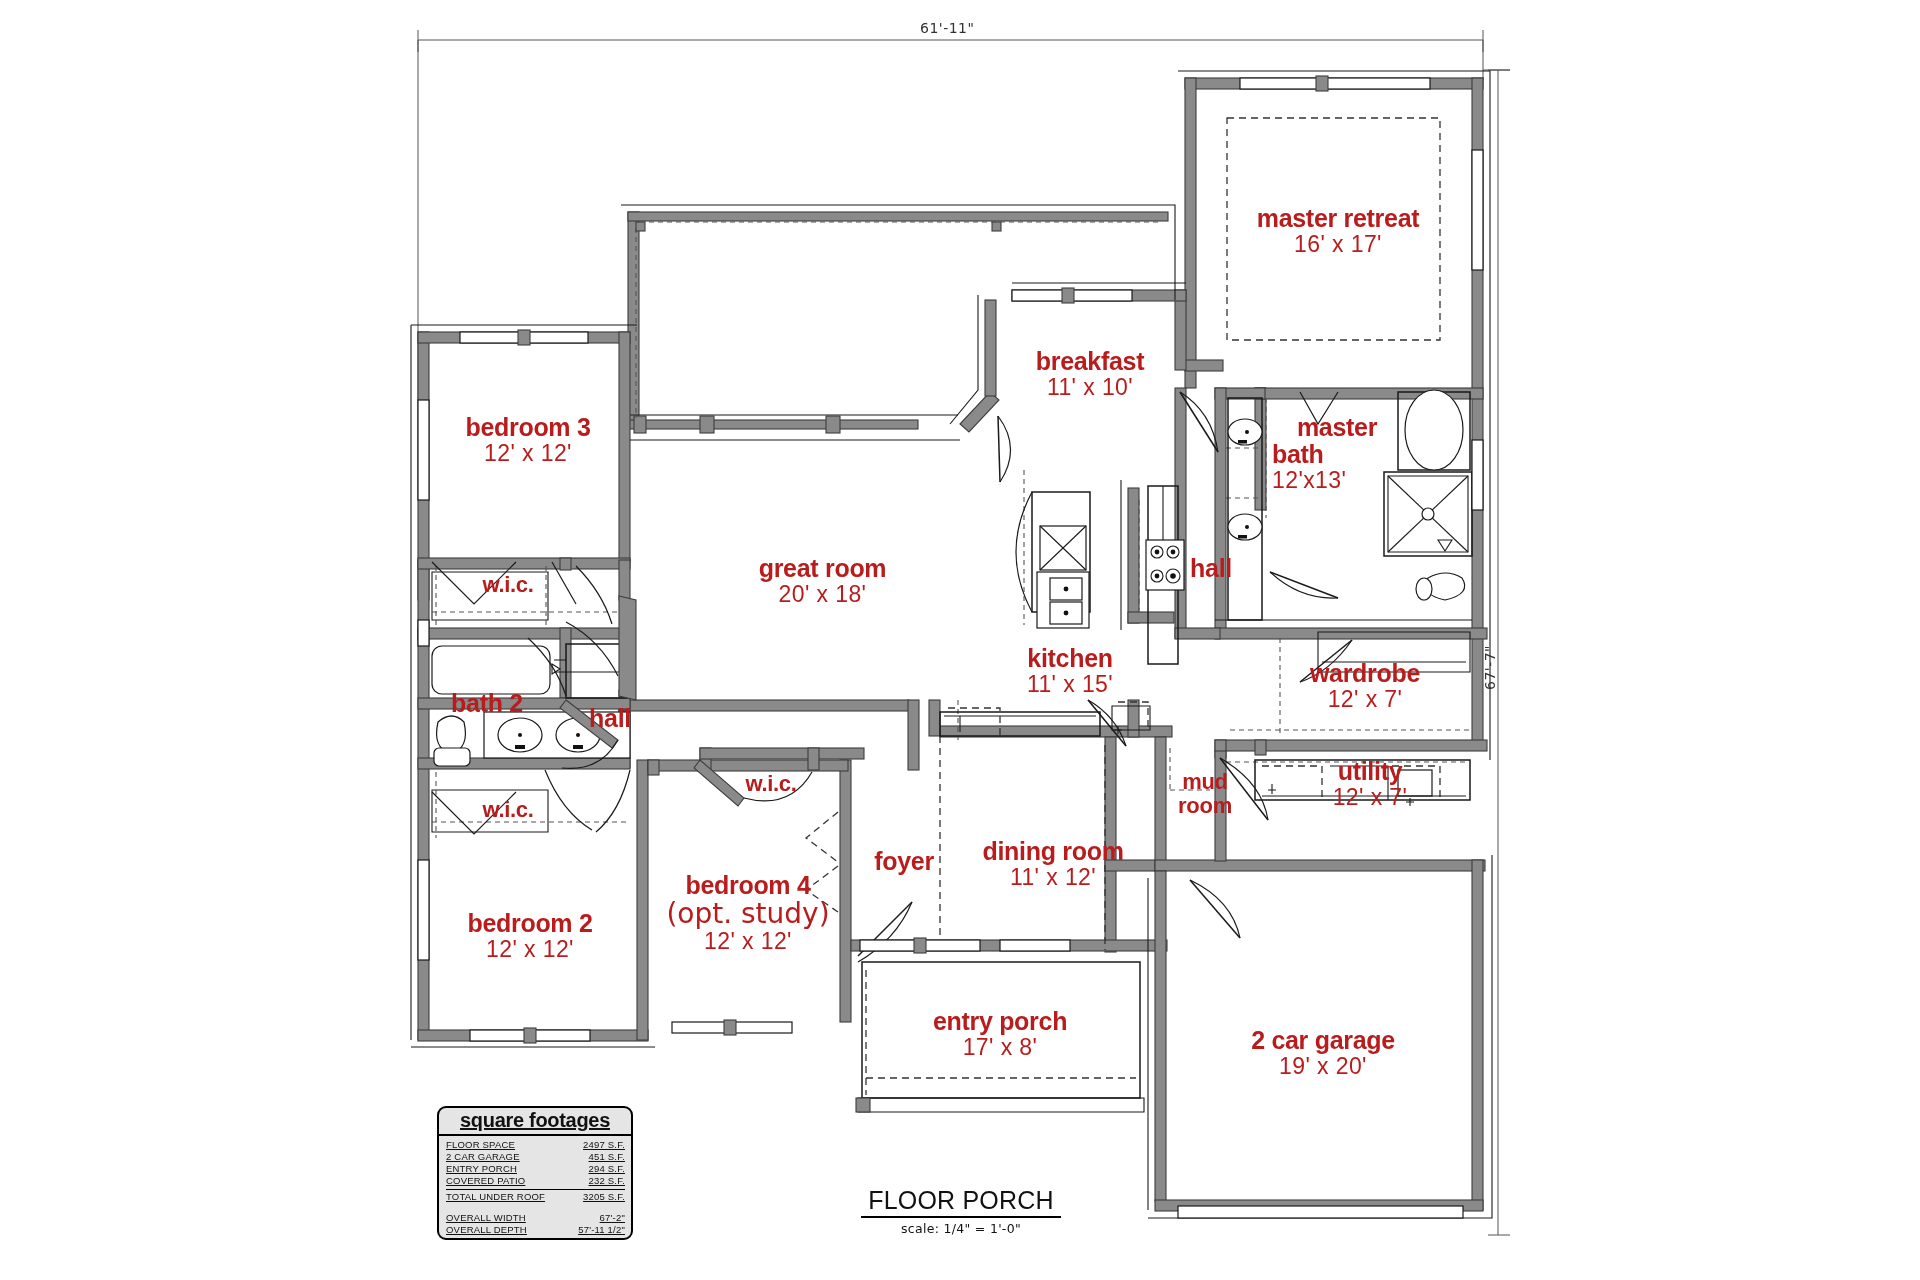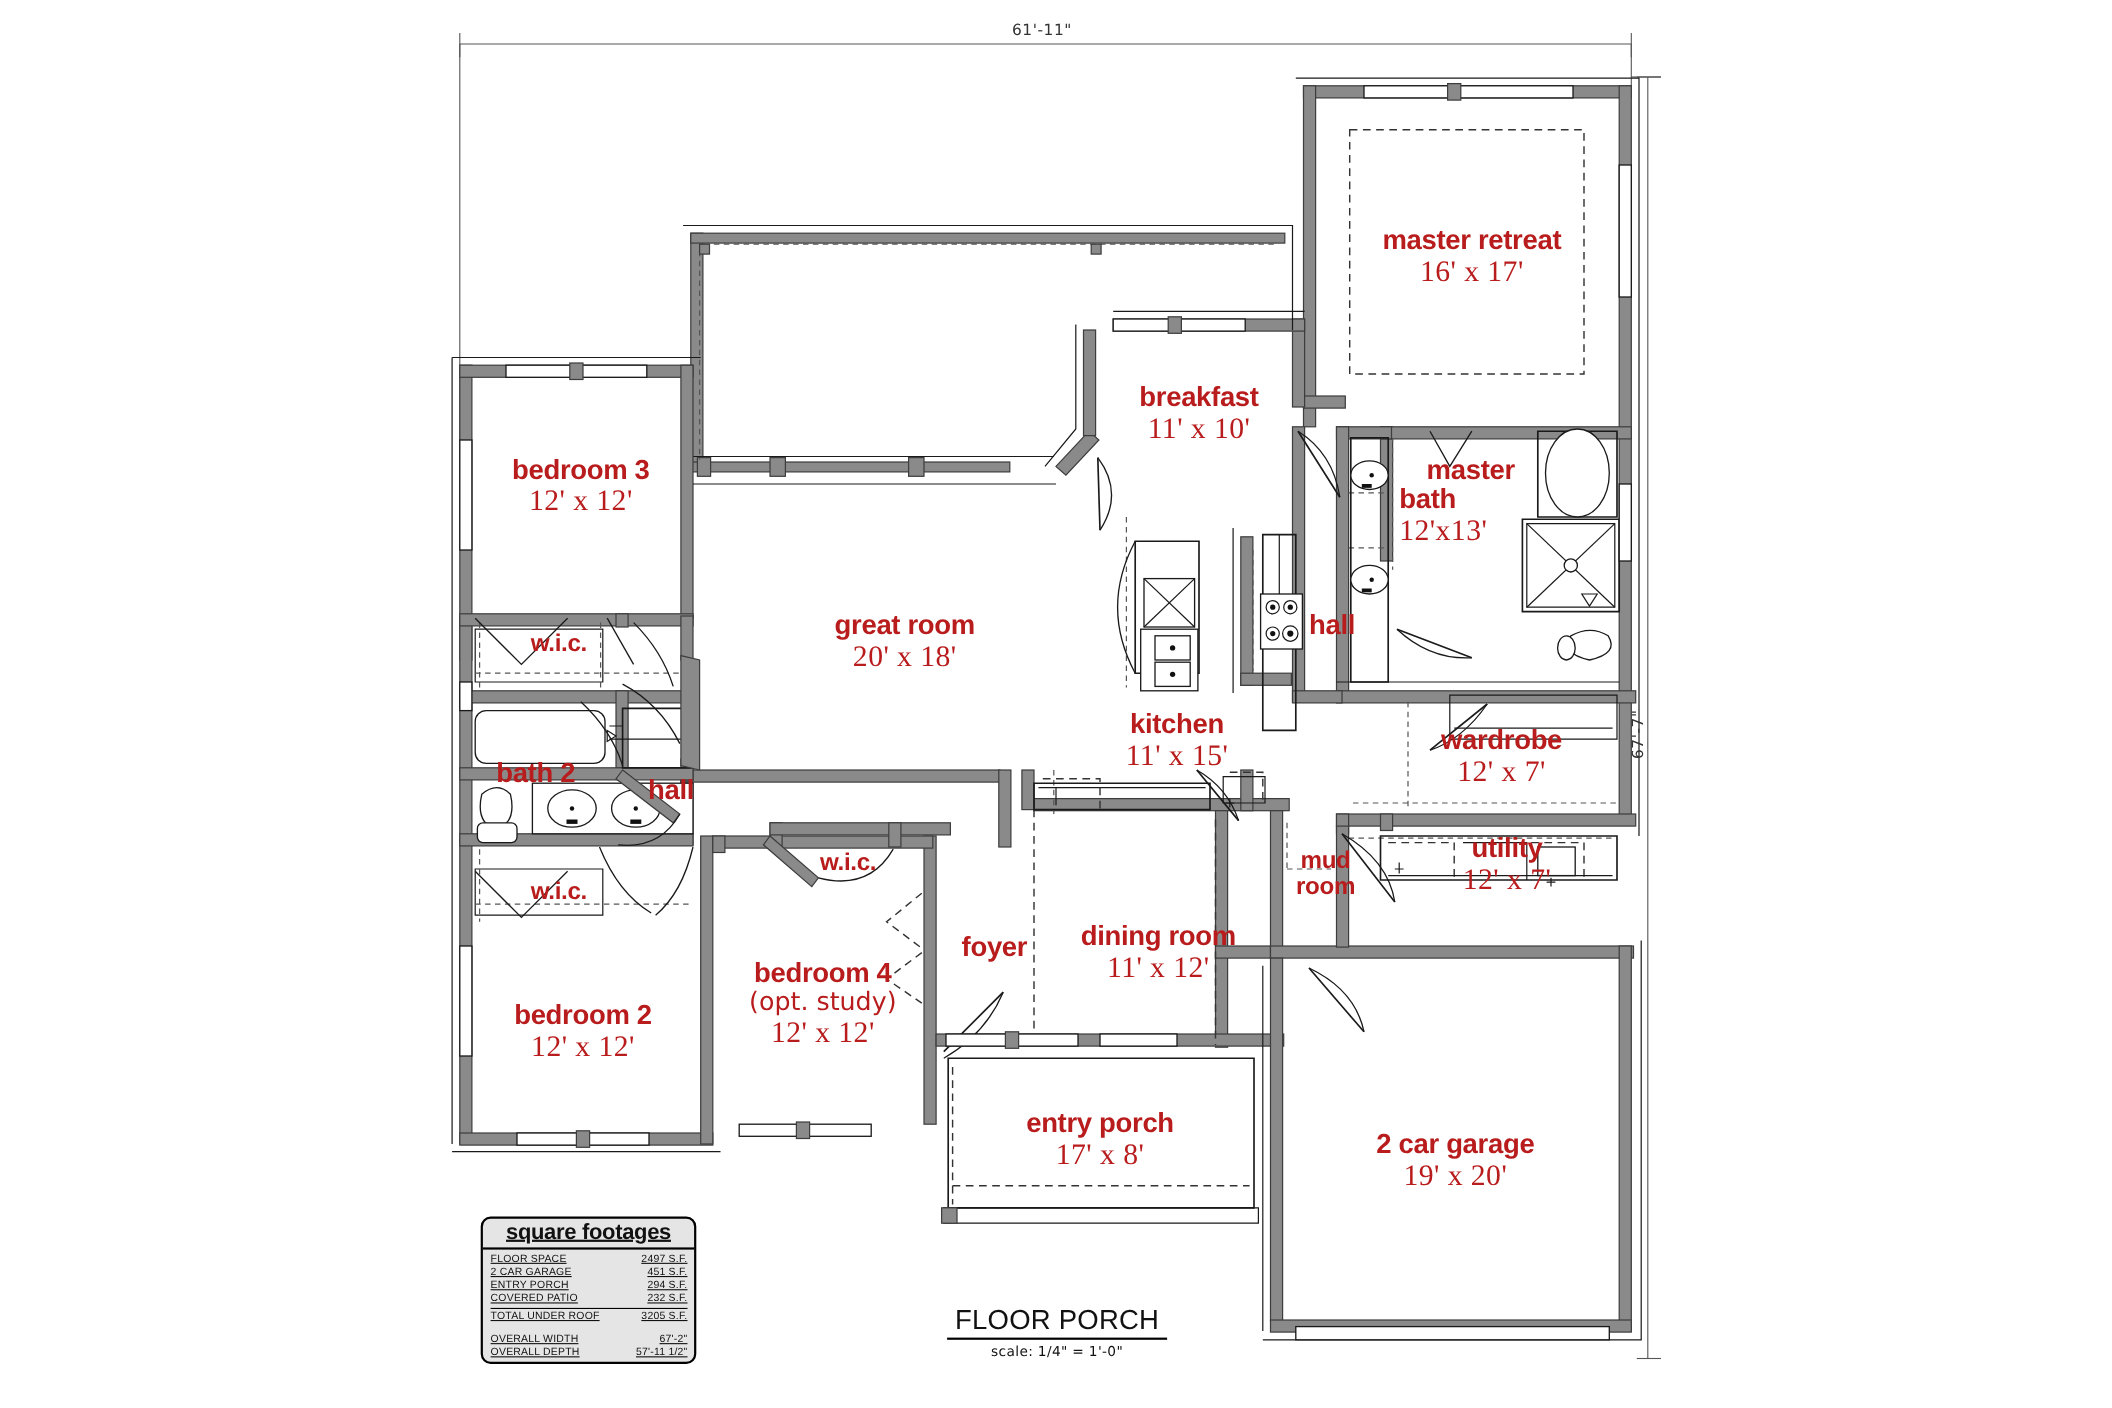--- a/index.html
+++ b/index.html
@@ -6,24 +6,24 @@
   html,body{margin:0;padding:0;background:#ffffff;}
   body{width:1920px;height:1280px;overflow:hidden;
        font-family:"Liberation Sans", sans-serif;color:#111;}
   #stage{position:relative;width:1920px;height:1280px;background:#fff;}
   svg#plan{position:absolute;left:0;top:0;width:1920px;height:1280px;}
 
   .rlabel{position:absolute;text-align:center;line-height:1.08;
           font-family:"Liberation Sans", sans-serif;color:#b91c1c;
           white-space:nowrap;pointer-events:none;}
   .rname{font-size:25px;font-weight:700;letter-spacing:-0.3px;}
-  .rdim{font-size:27px;font-weight:400;letter-spacing:0.4px;
-        font-family:Liberation Serif, serif;}
+  .rdim{font-size:23px;font-weight:400;letter-spacing:0.4px;
+        font-family:Liberation Sans, sans-serif;}
   .rname.sm{font-size:22px;}
-  .opt{font-size:23px;font-weight:400;font-family:"DejaVu Sans", sans-serif;}
+  .opt{font-size:28px;font-weight:400;font-family:"DejaVu Sans", sans-serif;}
 
   .dimtext{position:absolute;font-size:14px;font-family:"DejaVu Sans", sans-serif;
            color:#333;letter-spacing:0.5px;}
   .dimtext.vert{transform:rotate(-90deg);transform-origin:left top;}
 
   
   #legend{position:absolute;left:437px;top:1106px;width:196px;height:134px;
           border:2.5px solid #000;border-radius:9px;background:#e5e5e5;
           box-sizing:border-box;overflow:hidden;text-decoration:underline;}
   #legend .lg-title{font-size:20px;font-weight:700;text-align:center;

